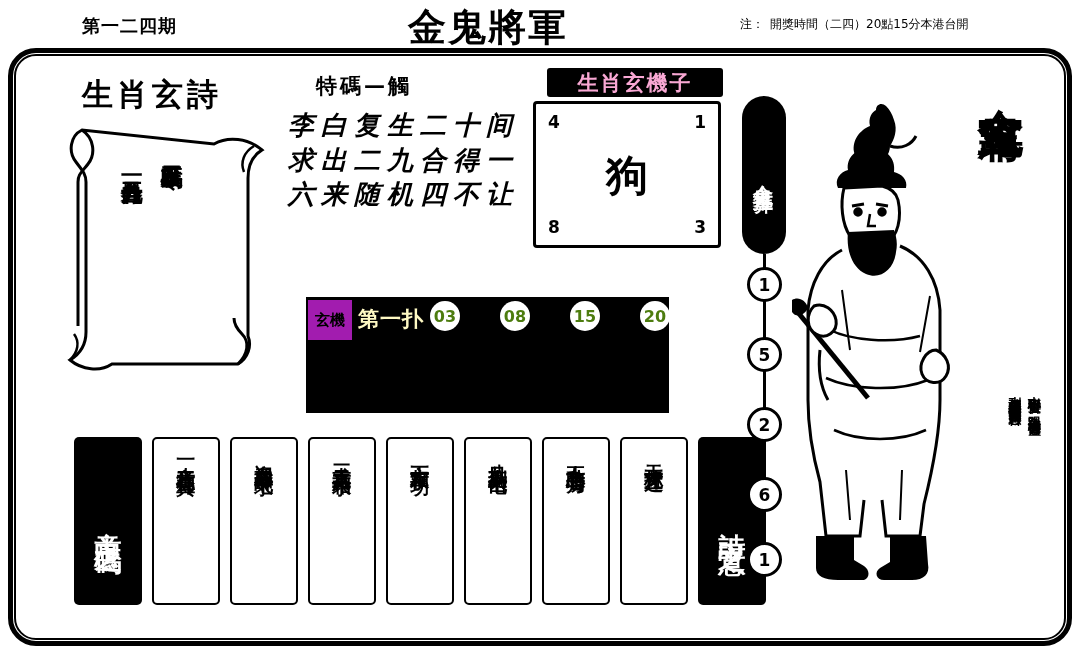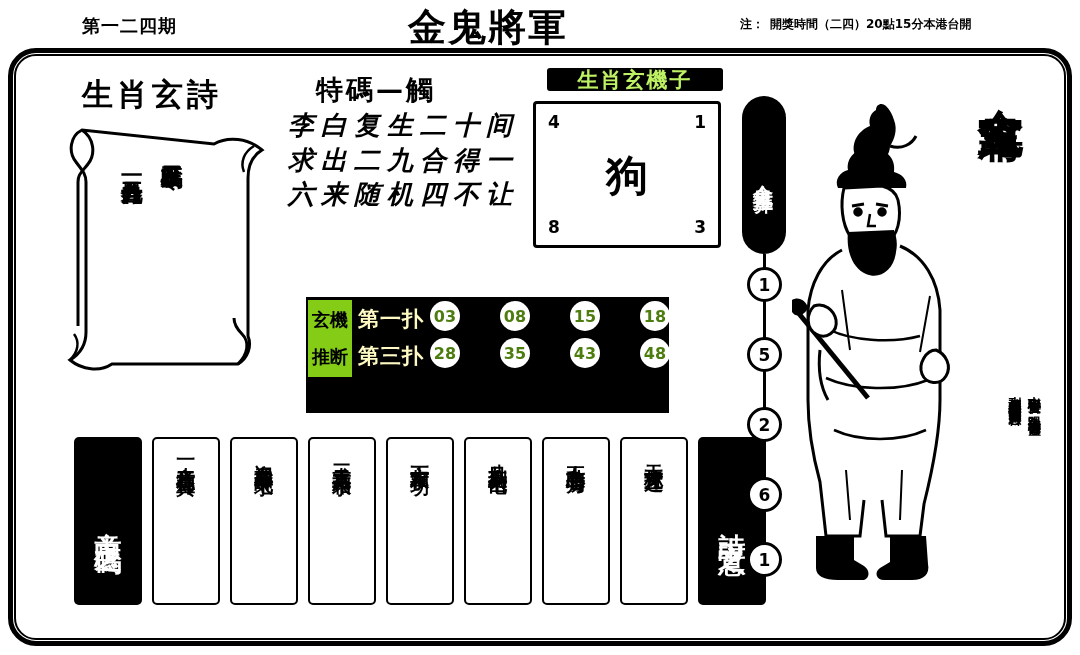--- a/index.html
+++ b/index.html
@@ -4,59 +4,59 @@
 <style>
   html,body{margin:0;padding:0;background:#ffffff;}
   body{width:1080px;height:655px;position:relative;overflow:hidden;
        font-family:"DejaVu Sans","Liberation Sans",sans-serif;color:#000;}
 
   .vert{writing-mode:vertical-rl;text-orientation:upright;}
 
   
   #issue{position:absolute;left:82px;top:14px;font-size:18px;font-weight:bold;letter-spacing:1px;}
   #masthead-top{position:absolute;left:408px;top:2px;font-size:38px;font-weight:bold;letter-spacing:2px;}
-  #note{position:absolute;left:740px;top:16px;font-size:12px;font-weight:bold;white-space:nowrap;}
+  #note{position:absolute;left:740px;top:16px;font-size:12px;font-weight:normal;white-space:nowrap;}
   #note .n-label{margin-right:6px;}
 
   
   #frame{position:absolute;left:8px;top:48px;width:1064px;height:598px;
          border:5px solid #000;border-radius:28px;box-sizing:border-box;}
   #frame-inner{position:absolute;left:14px;top:54px;width:1052px;height:586px;
          border:2px solid #000;border-radius:22px;box-sizing:border-box;}
 
   
   #sxxs-title{position:absolute;left:82px;top:74px;font-size:31px;font-weight:bold;letter-spacing:4px;}
   #scroll{position:absolute;left:42px;top:122px;width:228px;height:262px;}
   #scroll svg{position:absolute;left:0;top:0;}
   .scroll-col{position:absolute;font-size:22px;font-weight:bold;line-height:1.08;}
 
   
-  #tema-title{position:absolute;left:316px;top:72px;font-size:27px;font-weight:bold;letter-spacing:3px;}
+  #tema-title{position:absolute;left:316px;top:72px;font-size:21px;font-weight:bold;letter-spacing:3px;}
   #poem{position:absolute;left:288px;top:108px;width:240px;font-style:italic;}
   .poem-line{font-size:26px;font-weight:bold;letter-spacing:7px;line-height:1.33;white-space:nowrap;}
 
   
-  #sxxjz-banner{position:absolute;left:547px;top:68px;width:176px;height:23px;background:#000;
-                border-radius:3px;color:#bef264;font-size:21px;font-weight:bold;
+  #sxxjz-banner{position:absolute;left:547px;top:68px;width:176px;height:29px;background:#000;
+                border-radius:3px;color:#f9a8d4;font-size:21px;font-weight:bold;
                 display:flex;align-items:center;justify-content:center;letter-spacing:2px;}
   #sxxjz-box{position:absolute;left:533px;top:101px;width:188px;height:147px;
              border:3px solid #000;border-radius:4px;box-sizing:border-box;}
   #sxxjz-box .cn{position:absolute;font-size:17px;font-weight:bold;}
   #sxxjz-box .c-tl{left:12px;top:8px;}
   #sxxjz-box .c-tr{right:12px;top:8px;}
   #sxxjz-box .c-bl{left:12px;bottom:8px;}
   #sxxjz-box .c-br{right:12px;bottom:8px;}
   #sxxjz-box .zodiac{position:absolute;left:0;right:0;top:44px;text-align:center;
                      font-size:42px;font-weight:bold;}
 
   
   #bigtable{position:absolute;left:306px;top:297px;width:363px;height:116px;background:#000;}
   .brow{position:relative;height:36px;margin:1px 0;}
-  .bcell-label{position:absolute;left:2px;top:2px;width:44px;height:40px;background:#84cc16;color:#000;
-               font-size:18px;font-weight:bold;display:flex;align-items:center;justify-content:center;}
+  .bcell-label{position:absolute;left:2px;top:2px;width:44px;height:40px;background:#a21caf;color:#000;
+               font-size:15px;font-weight:bold;display:flex;align-items:center;justify-content:center;}
   .bcell-name{position:absolute;left:52px;top:7px;color:#fef9c3;font-size:21px;font-weight:bold;letter-spacing:1px;}
   .ball{position:absolute;top:3px;width:30px;height:30px;border-radius:50%;background:#fff;color:#4d7c0f;
         font-size:16px;font-weight:bold;display:flex;align-items:center;justify-content:center;}
   .p1{left:124px;} .p2{left:194px;} .p3{left:264px;} .p4{left:334px;}
   .word{position:absolute;top:2px;color:#fff;font-size:24px;font-weight:bold;}
   .w-open{left:116px;}
   .wordball{position:absolute;top:3px;width:30px;height:30px;border-radius:50%;background:#fff;color:#000;
             font-size:19px;font-weight:bold;display:flex;align-items:center;justify-content:center;}
 
   
@@ -134,32 +134,24 @@
 </div>
 
 <div id="bigtable">
 
   <div class="brow">
     <div class="bcell-label">玄機</div>
     <div class="bcell-name">第一扑</div>
     <div class="ball p1">03</div>
     <div class="ball p2">08</div>
     <div class="ball p3">15</div>
-    <div class="ball p4">18</div>
-  </div>
-
-
-  <div class="brow">
-    <div class="bcell-label">推断</div>
-    <div class="bcell-name">第三扑</div>
-    <div class="ball p1">28</div>
-    <div class="ball p2">35</div>
-    <div class="ball p3">43</div>
-    <div class="ball p4">48</div>
-  </div>
+    <div class="ball p4">20</div>
+  </div>
+
+
 </div>
 
 <div id="strip">
   <div class="blackcard" style="left:0px;">
     <span class="vert">意中之碼</span>
   </div>
 
   <div class="card" style="left:78px;">
     <div class="txt">
         <span class="vert">一来六往三却真</span>

